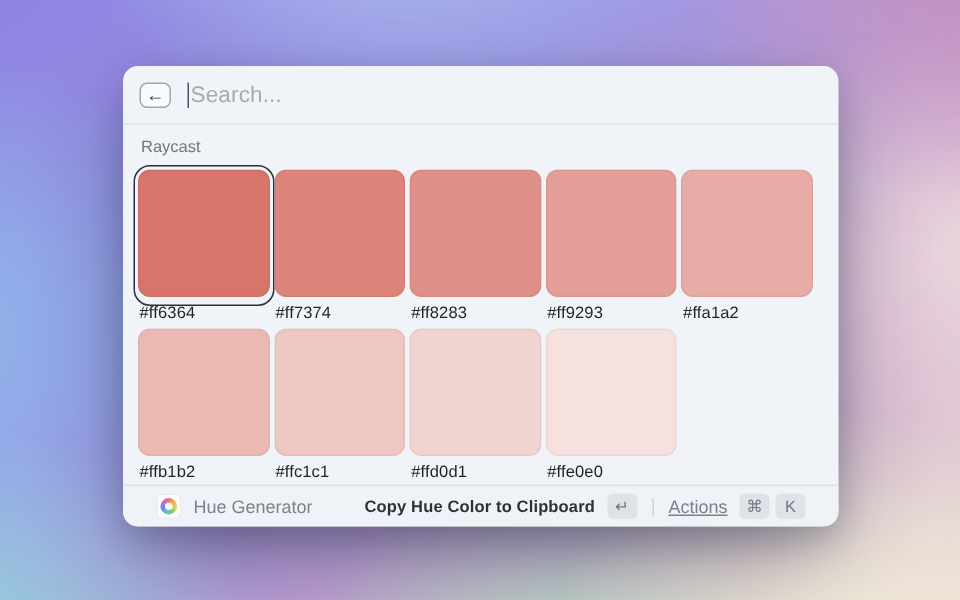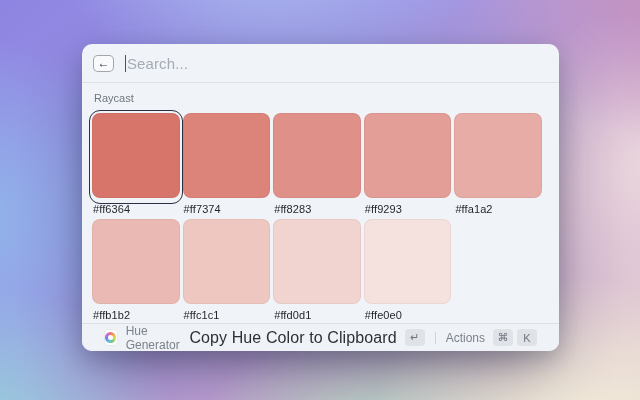--- a/index.html
+++ b/index.html
@@ -65,28 +65,28 @@
     display:flex; align-items:center; justify-content:center;
   }
   .hue-ring {
     width:11px; height:11px; border-radius:50%;
     background:conic-gradient(#f07070,#f0b050,#d8d860,#70c880,#60c0d8,#7080e8,#c070d8,#f07070);
     display:flex; align-items:center; justify-content:center;
   }
   .hue-ring-center { width:5px; height:5px; border-radius:50%; background:#fbfcfd; }
   .app-name { font-size:12px; color:#7b828b; }
   .footer-actions { display:flex; align-items:center; gap:8px; }
-  .primary-action { font-size:16px; font-weight:400; color:#2d3137; letter-spacing:0.1px; }
+  .primary-action { font-size:11px; font-weight:700; color:#2d3137; letter-spacing:0.1px; }
   .kbd {
     min-width:20px; height:17px; padding:0 4px; border-radius:4px;
     background:#dfe3e8; color:#6f7681; font-size:11px;
     display:flex; align-items:center; justify-content:center; cursor:pointer;
   }
   .vdiv { width:1px; height:12px; background:rgba(20,30,50,0.15); margin:0 2px; }
-  .actions-label { font-size:12px; color:#7b828b; }
+  .actions-label { font-size:12px; color:#7b828b;text-decoration:underline; }
   .kbd-group { display:flex; gap:4px; }
 </style>
 </head>
 <body>
 
 <div class="window">
 
   <div class="searchbar">
     <div class="back-btn">
       <span>←</span>

